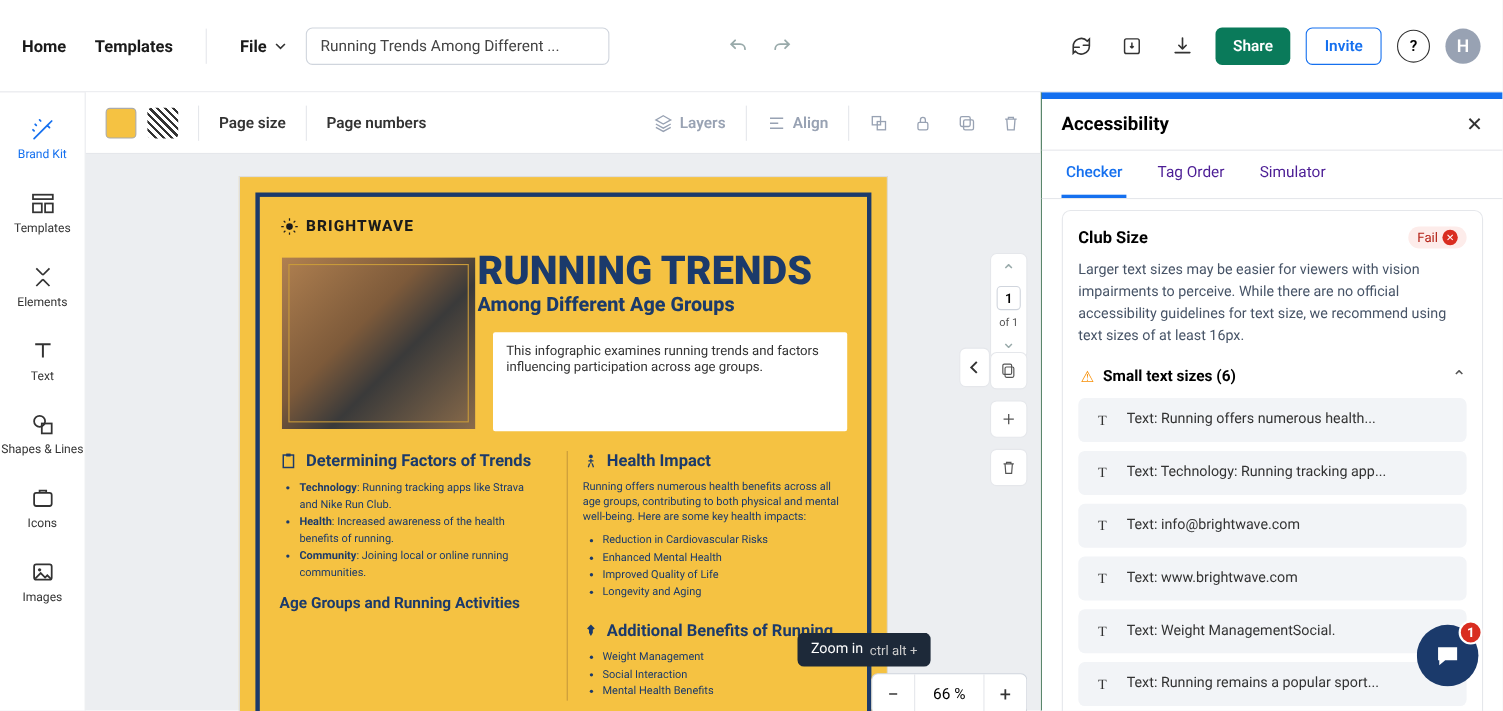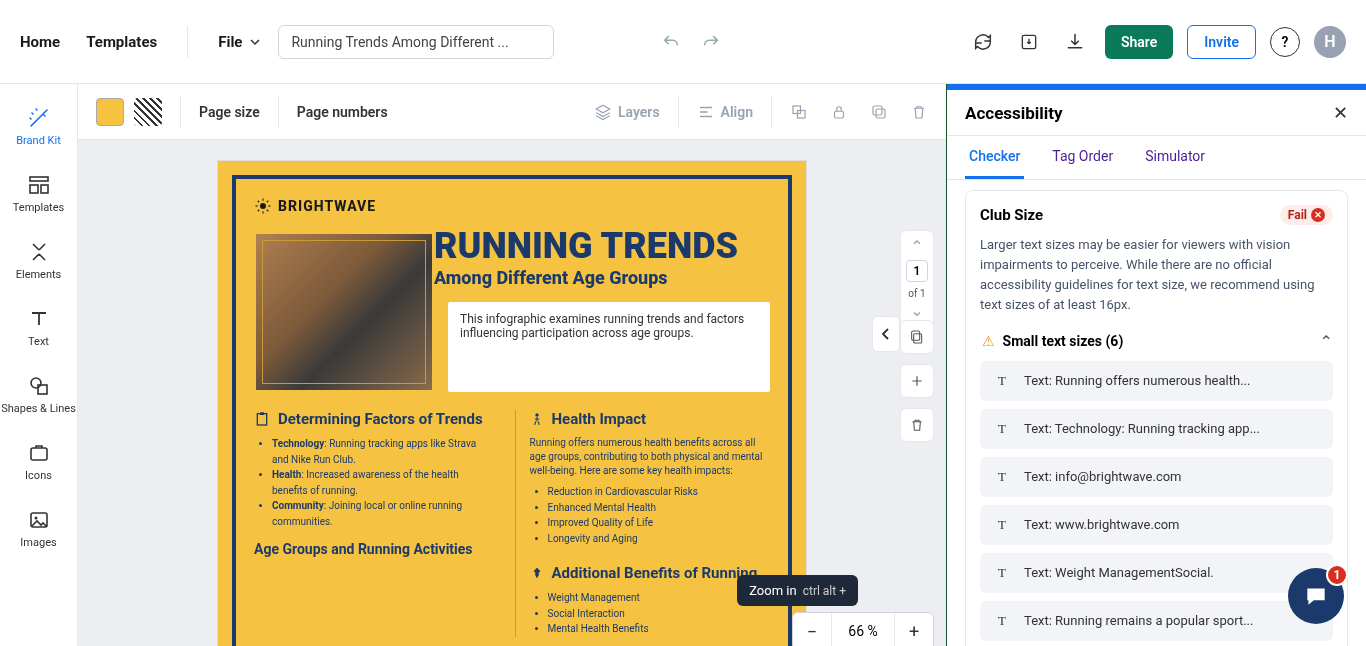--- a/index.html
+++ b/index.html
@@ -56,36 +56,36 @@
 .dock{position:absolute;right:12px;top:180px;display:flex;flex-direction:column;gap:10px;align-items:center}
 .dock .box{width:34px;height:34px;border:1px solid #e5e7eb;border-radius:6px;background:#fff;display:flex;align-items:center;justify-content:center;color:#444;cursor:pointer}
 .page-nav-pill{position:absolute;right:12px;top:90px;width:34px;border:1px solid #e5e7eb;border-radius:6px;background:#fff;display:flex;flex-direction:column;align-items:center;padding:6px 0}
 .page-nav-pill .arrow{color:#9aa;cursor:pointer}
 .page-num-box{border:1px solid #d0d5dd;border-radius:4px;width:22px;height:22px;display:flex;align-items:center;justify-content:center;font-size:12px;font-weight:600;margin:4px 0}
 .page-of{font-size:10px;color:#555;margin:2px 0}
 .collapse-btn{position:absolute;right:46px;top:176px;width:28px;height:36px;border:1px solid #e5e7eb;border-radius:6px;background:#fff;display:flex;align-items:center;justify-content:center;cursor:pointer}
 .zoom-bar{position:absolute;right:12px;bottom:16px;display:flex;align-items:center;border:1px solid #d0d5dd;border-radius:6px;background:#fff;height:38px}
 .zoom-bar .zbtn{width:38px;height:38px;display:flex;align-items:center;justify-content:center;font-size:18px;cursor:pointer;color:#333}
 .zoom-bar .zval{width:64px;text-align:center;font-size:14px;border-left:1px solid #e5e7eb;border-right:1px solid #e5e7eb;height:100%;display:flex;align-items:center;justify-content:center}
-.tooltip{position:absolute;right:88px;bottom:60px;background:#1d2939;color:#fff;border-radius:6px;padding:8px 12px;font-size:13px;display:flex;gap:6px;align-items:center}
+.tooltip{position:absolute;right:100px;bottom:60px;background:#1d2939;color:#fff;border-radius:6px;padding:8px 12px;font-size:13px;display:flex;gap:6px;align-items:center}
 .tooltip .kbd{color:#ccc;font-size:12px}
 
 .panel{width:420px;border-left:1px solid #14532d;display:flex;flex-direction:column;background:#fff}
 .blue-strip{height:6px;background:#1570ef}
 .panel-head{display:flex;align-items:center;justify-content:space-between;padding:12px 18px;border-bottom:1px solid #e5e7eb}
 .panel-title{font-size:17px;font-weight:700}
 .close-x{font-size:18px;cursor:pointer;color:#333}
 .tabs{display:flex;gap:24px;padding:0 18px;border-bottom:1px solid #e5e7eb}
 .tab{padding:12px 4px;font-size:14px;color:#4c1d95;cursor:pointer;border-bottom:3px solid transparent}
 .tab.active{color:#1570ef;border-bottom-color:#1570ef;font-weight:500}
 .panel-body{padding:10px 18px 18px 18px;overflow:auto;flex:1}
 .card{border:1px solid #e5e7eb;border-radius:8px;padding:14px}
 .card-head{display:flex;justify-content:space-between;align-items:center;margin-bottom:10px}
 .card-title{font-weight:700;font-size:15px}
-.fail-badge{background:#fdecea;color:#b42318;border-radius:999px;padding:3px 8px;font-size:12px;font-weight:700;display:flex;align-items:center;gap:4px}
+.fail-badge{background:#fdecea;color:#b42318;border-radius:999px;padding:3px 8px;font-size:12px;font-weight:400;display:flex;align-items:center;gap:4px}
 .fail-badge .dot{width:14px;height:14px;border-radius:50%;background:#d92d20;color:#fff;display:flex;align-items:center;justify-content:center;font-size:9px}
 .card-desc{font-size:13px;color:#475467;line-height:1.55}
 .issue-head{display:flex;align-items:center;gap:8px;margin:16px 0 10px 2px}
 .warn-tri{color:#f79009;font-size:14px}
 .issue-title{font-weight:700;font-size:14px}
 .issue-head .chev-r{margin-left:auto;color:#555}
 .issue-list{display:flex;flex-direction:column;gap:8px}
 .issue-item{background:#f2f4f7;border-radius:6px;padding:10px 12px;font-size:13px;color:#333;display:flex;gap:12px;align-items:center;cursor:pointer}
 .t-chip{width:20px;height:20px;display:flex;align-items:center;justify-content:center;font-family:Georgia,serif;color:#333}
 

